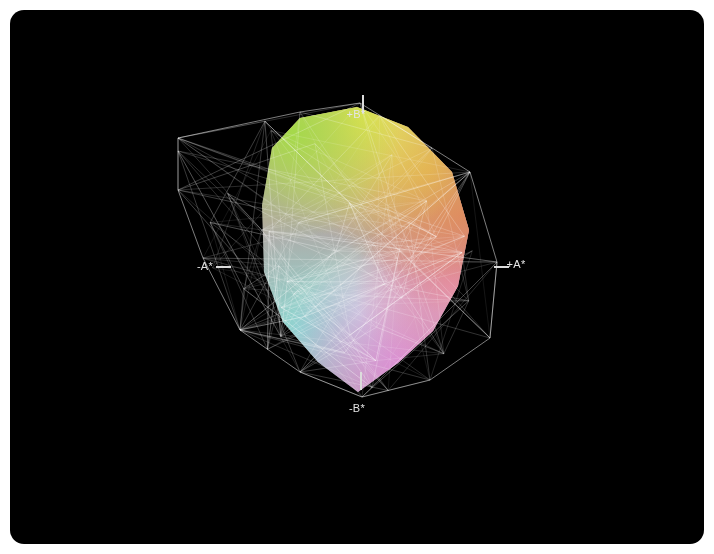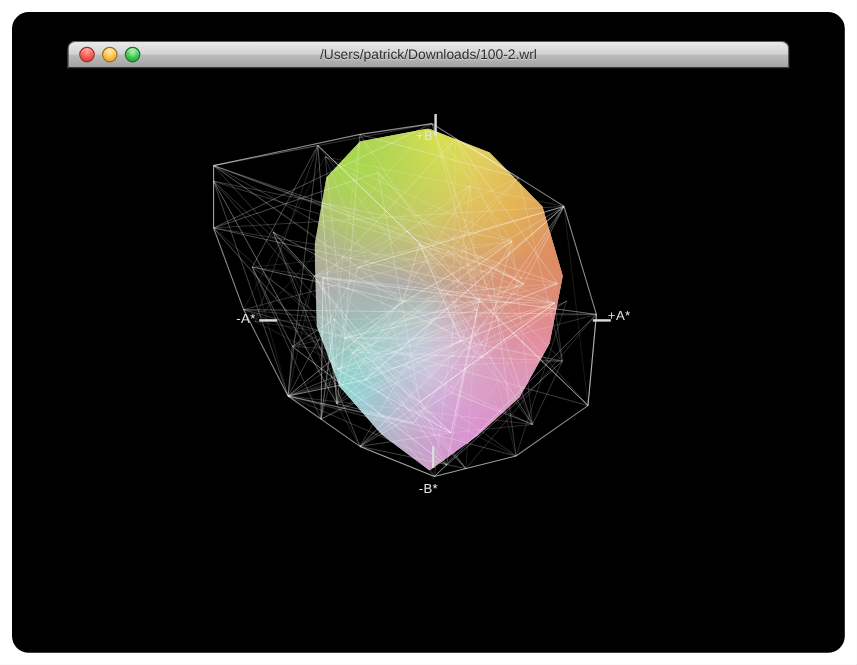--- a/index.html
+++ b/index.html
@@ -307,23 +307,15 @@
       <div class="tick v" style="left:350px;top:362px;"></div>
       <div class="tick h" style="left:206px;top:256px;"></div>
       <div class="tick h" style="left:484px;top:256px;"></div>
 
       <span class="axis-label" style="left:346px;top:104px;">+B*</span>
       <span class="axis-label" style="left:195px;top:256px;">-A*</span>
       <span class="axis-label" style="left:506px;top:254px;">+A*</span>
       <span class="axis-label" style="left:347px;top:398px;">-B*</span>
     </div>
 
-    <div class="titlebar">
-      <div class="lights">
-        <span class="light red"></span>
-        <span class="light yellow"></span>
-        <span class="light green"></span>
-      </div>
-      <div class="title">/Users/patrick/Downloads/100-2.wrl</div>
-    </div>
 
   </div>
 </div>
 
 </body></html>

